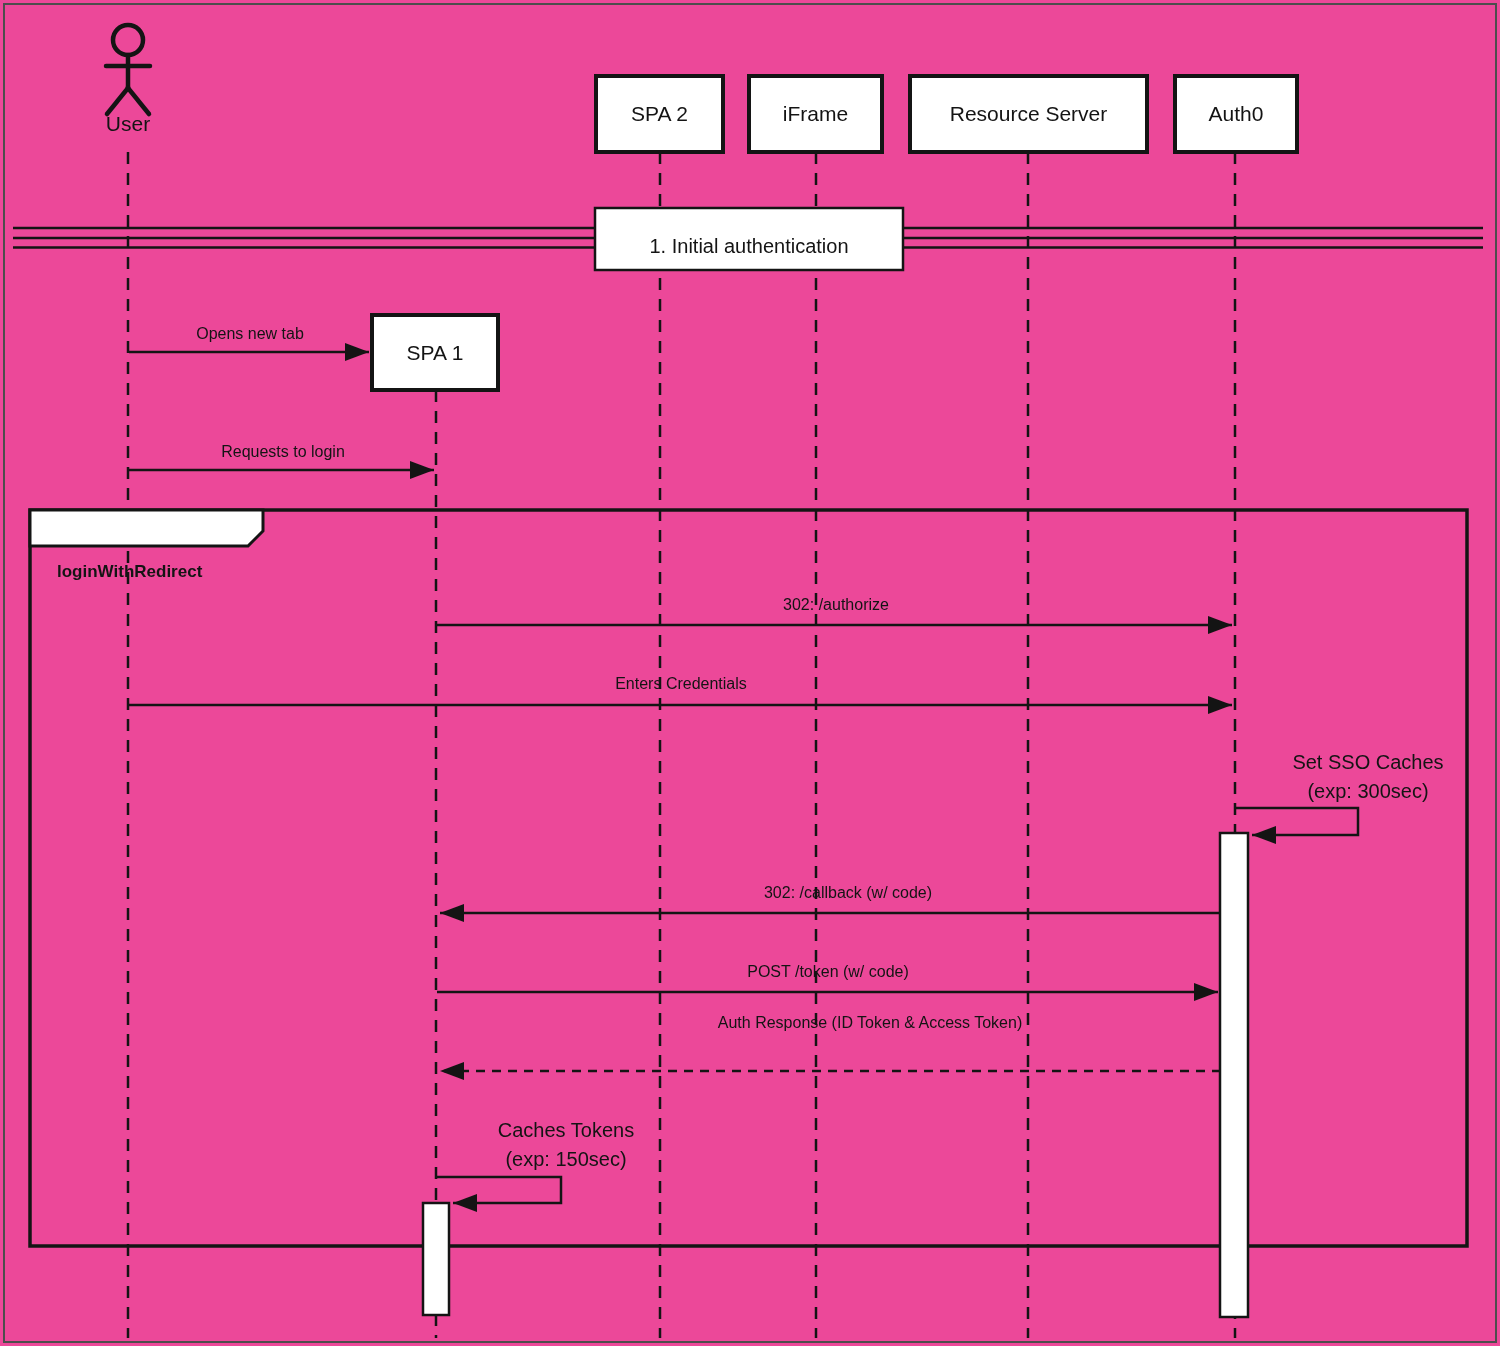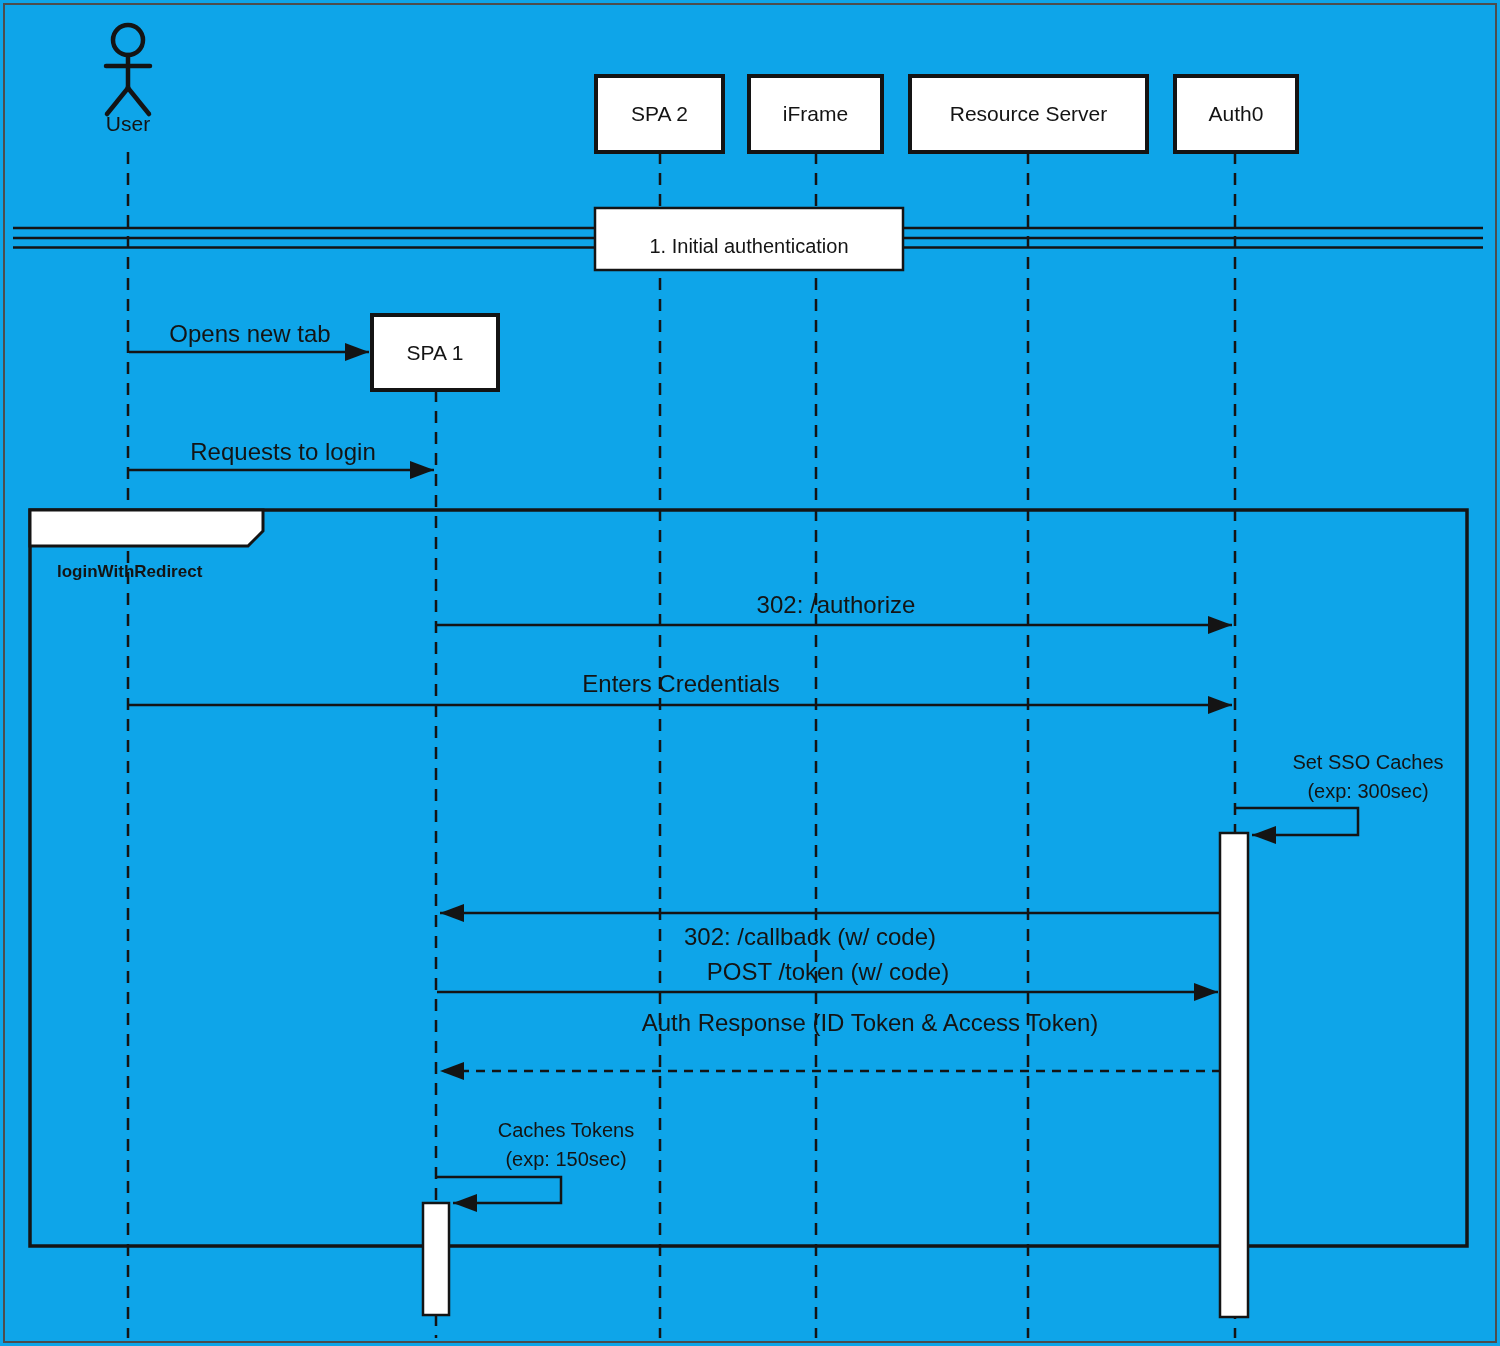--- a/index.html
+++ b/index.html
@@ -1,27 +1,27 @@
 <!DOCTYPE html>
 <html><head>
 <meta charset="utf-8">
 <style>
   html,body { margin:0; padding:0; background:#f2f2f2; }
   #canvas {
     position:relative;
     width:1500px; height:1346px;
-    background:#0ea5e9;
+    background:#ec4899;
     font-family:"Liberation Sans", sans-serif;
     color:#141414;
     overflow:hidden;
   }
   #diagram-svg { position:absolute; left:0; top:0; }
   .lbl {
     position:absolute;
-    font-size:24px;
+    font-size:16px;
     line-height:24px;
     white-space:nowrap;
     transform:translateX(-50%);
     text-align:right;
   }
   .lbl2 {
     position:absolute;
     font-size:20px;
     line-height:29px;
     white-space:nowrap;
@@ -127,21 +127,21 @@
   <div class="lbl" style="left:250px; top:322px;">Opens new tab</div>
   <div class="lbl" style="left:283px; top:440px;">Requests to login</div>
   <div class="lbl" style="left:836px; top:593px;">302: /authorize</div>
   <div class="lbl" style="left:681px; top:672px;">Enters Credentials</div>
 
   <div class="lbl2" style="left:1368px; top:748px;">
     <span style="display:block;">Set SSO Caches</span>
     <span style="display:block;">(exp: 300sec)</span>
   </div>
 
-  <div class="lbl" style="left:810px; top:881px;margin-top:44px;">302: /callback (w/ code)</div>
+  <div class="lbl" style="left:848px; top:881px;">302: /callback (w/ code)</div>
   <div class="lbl" style="left:828px; top:960px;">POST /token (w/ code)</div>
   <div class="lbl" style="left:828px; top:1011px;margin-left:42px;">Auth Response (ID Token &amp; Access Token)</div>
 
   <div class="lbl2" style="left:566px; top:1116px;">
     <span style="display:block;">Caches Tokens</span>
     <span style="display:block;">(exp: 150sec)</span>
   </div>
 
 </div>
 

